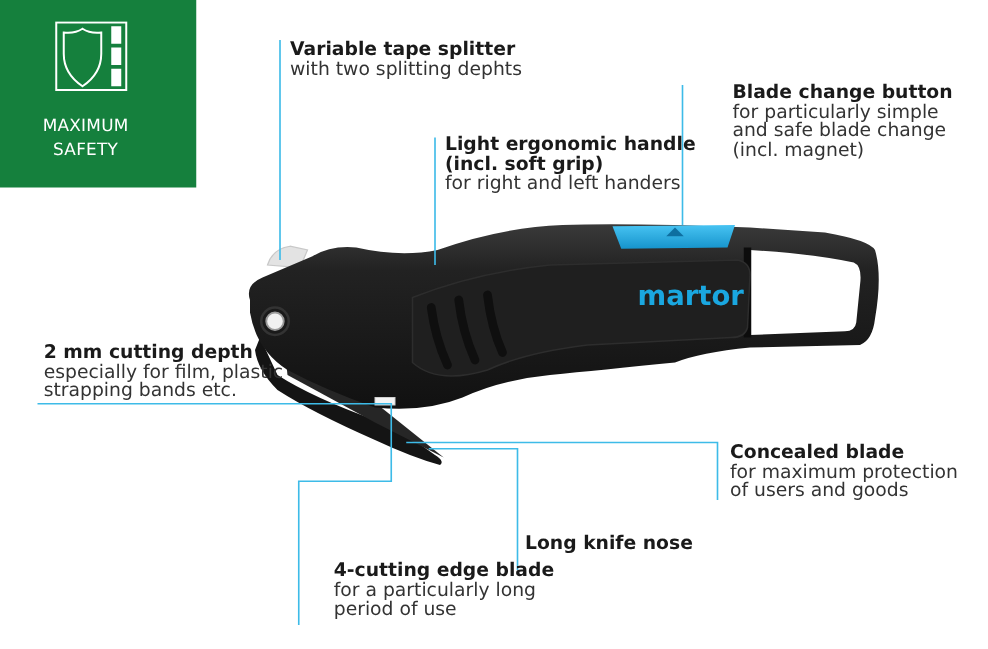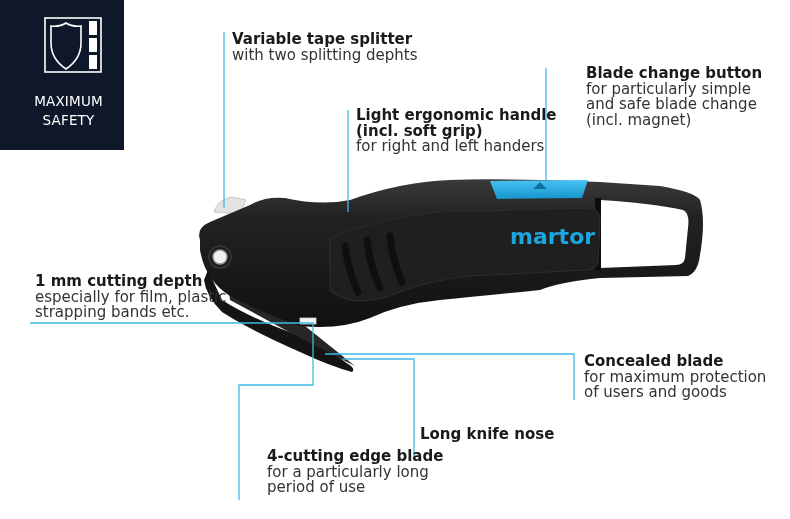--- a/index.html
+++ b/index.html
@@ -1,18 +1,18 @@
 <!DOCTYPE html>
 <html><head>
 <meta charset="utf-8">
 <style>
   html, body { margin:0; padding:0; background:#ffffff; }
   body { width:790px; height:519px; position:relative; overflow:hidden;
          font-family:"DejaVu Sans", "Liberation Sans", sans-serif; color:#1a1a1a; }
-  .badge { position:absolute; left:0; top:0; width:124px; height:150px; background:#0f172a; }
+  .badge { position:absolute; left:0; top:0; width:157px; height:150px; background:#15803d; }
   .badge svg { position:absolute; left:44px; top:17px; }
   .badge-text { position:absolute; left:0; top:92px; width:137px; text-align:center;
                 color:#ffffff; font-size:13.5px; line-height:19px; letter-spacing:0.2px; }
   .label { position:absolute; font-size:15px; line-height:15.5px; white-space:nowrap; }
   .label .title { font-weight:bold; color:#1a1a1a; display:block; }
   .label .desc { color:#333333; display:block; }
   .stage { position:absolute; left:0; top:0; width:790px; height:519px; }
 </style>
 </head>
 <body>
@@ -91,21 +91,21 @@
   <span class="desc">(incl. magnet)</span>
 </div>
 
 <div class="label" style="left:356px; top:108px;">
   <span class="title">Light ergonomic handle</span>
   <span class="title">(incl. soft grip)</span>
   <span class="desc">for right and left handers</span>
 </div>
 
 <div class="label" style="left:35px; top:274px;">
-  <span class="title">1 mm cutting depth</span>
+  <span class="title">2 mm cutting depth</span>
   <span class="desc">especially for film, plastic</span>
   <span class="desc">strapping bands etc.</span>
 </div>
 
 <div class="label" style="left:556px; top:354px;margin-left:28px;">
   <span class="title">Concealed blade</span>
   <span class="desc">for maximum protection</span>
   <span class="desc">of users and goods</span>
 </div>
 

